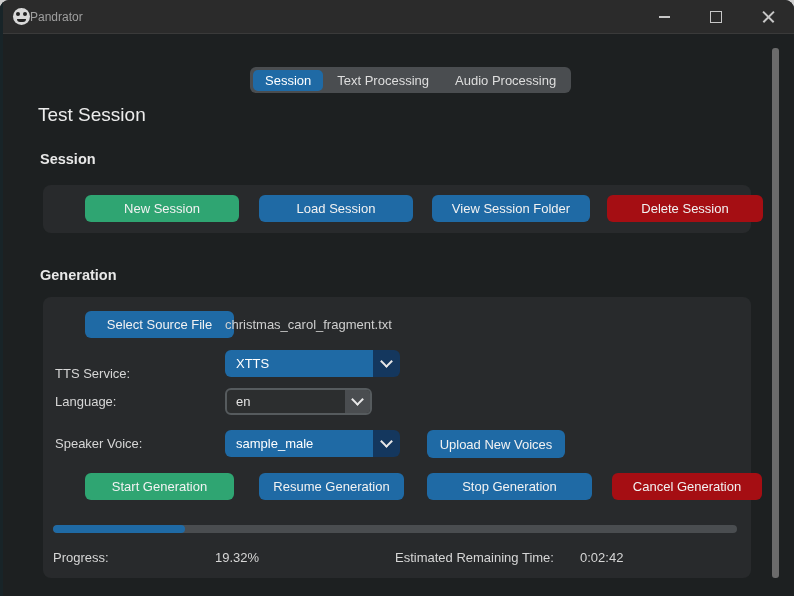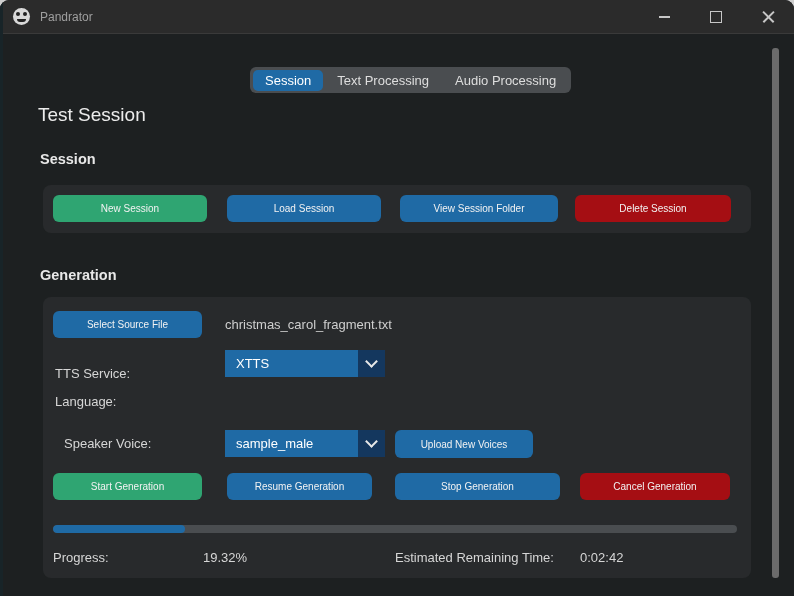--- a/index.html
+++ b/index.html
@@ -8,51 +8,51 @@
   .window::before{content:"";position:absolute;left:0;top:0;bottom:0;width:3px;background:#182428;z-index:5;}
 
   
   .titlebar{position:absolute;left:0;top:0;right:0;height:33px;background:var(--titlebar-bg,#2b2b2b);
             border-bottom:1px solid #3a3a3a;display:flex;align-items:center;z-index:4;}
   .app-icon{width:17px;height:17px;border-radius:50%;margin-left:13px;background:#d9d9d9;
             position:relative;flex:0 0 auto;}
   .app-icon::before{content:"";position:absolute;left:3px;top:4px;width:4px;height:4px;border-radius:50%;background:#222;}
   .app-icon::after{content:"";position:absolute;right:3px;top:4px;width:4px;height:4px;border-radius:50%;background:#222;}
   .app-icon .mouth{position:absolute;left:4px;bottom:3px;width:9px;height:3px;background:#222;border-radius:0 0 4px 4px;}
-  .app-title{color:#9f9f9f;font-size:12px;margin-left:10px;}
+  .app-title{color:#9f9f9f;font-size:12px;}
   .win-controls{margin-left:auto;display:flex;height:100%;}
   .win-btn{width:52px;height:100%;display:flex;align-items:center;justify-content:center;cursor:pointer;}
   .glyph-min{width:11px;height:2px;background:#c7c7c7;}
   .glyph-max{width:10px;height:10px;border:1px solid #c7c7c7;}
   .glyph-close{position:relative;width:13px;height:13px;}
   .glyph-close::before,.glyph-close::after{content:"";position:absolute;left:-1px;top:6px;width:15px;height:1.6px;background:#c7c7c7;}
   .glyph-close::before{transform:rotate(45deg);} .glyph-close::after{transform:rotate(-45deg);}
 
   
   .tabbar{position:absolute;left:250px;top:67px;height:26px;background:var(--tab-bg,#4a4d50);
           border-radius:6px;display:flex;align-items:center;padding:0 3px;gap:2px;}
   .tab{padding:3px 12px;border-radius:5px;font-size:13px;color:#dedede;cursor:pointer;white-space:nowrap;}
   .tab.selected{background:var(--blue,#1f6aa5);color:#fff;}
 
   .h1{position:absolute;left:38px;top:104px;font-size:19px;font-weight:normal;color:#ececec;}
   .h2{position:absolute;font-size:14.5px;font-weight:bold;color:#e8e8e8;}
 
   .panel{position:absolute;left:43px;width:708px;background:var(--panel-bg,#282a2c);border-radius:8px;}
 
-  .btn{position:absolute;height:27px;border:none;border-radius:6px;color:#f2f2f2;font-size:10px;
-       font-family:"Liberation Sans",sans-serif;cursor:pointer;}
+  .btn{position:absolute;height:27px;border:none;border-radius:6px;color:#f2f2f2;font-size:13px;
+       font-family:"Liberation Sans",sans-serif;cursor:pointer;margin-left:32px;}
   .btn.green{background:var(--green,#2fa572);}
   .btn.blue{background:var(--blue,#1f6aa5);}
   .btn.red{background:var(--red,#a50e13);}
 
   .label{position:absolute;font-size:13px;color:#d6d6d6;}
   .value-text{position:absolute;font-size:13px;color:#cfcfcf;}
 
   
-  .optionmenu{position:absolute;width:160px;height:27px;border-radius:0;display:flex;cursor:pointer;overflow:hidden;text-align:right;}
+  .optionmenu{position:absolute;width:175px;height:27px;border-radius:6px;display:flex;cursor:pointer;overflow:hidden;text-align:right;}
   .optionmenu .om-body{flex:1;background:var(--blue,#1f6aa5);color:#fff;font-size:13px;
                        display:flex;align-items:center;padding-left:11px;}
   .optionmenu .om-btn{width:27px;background:var(--darkblue,#14375e);display:flex;align-items:center;justify-content:center;}
   
   .combobox{position:absolute;width:147px;height:27px;border-radius:6px;display:flex;cursor:pointer;overflow:hidden;
             border:2px solid #565b5e;background:#2c2e2f;box-sizing:border-box;}
   .combobox .cb-body{flex:1;color:#e3e3e3;font-size:13px;display:flex;align-items:center;padding-left:9px;}
   .combobox .cb-btn{width:25px;background:var(--tab-bg,#4a4d50);display:flex;align-items:center;justify-content:center;}
   .chev{width:7px;height:7px;border-right:2px solid #e8e8e8;border-bottom:2px solid #e8e8e8;
         transform:rotate(45deg);margin-top:-4px;}
@@ -111,39 +111,45 @@
 
     <div class="label" style="left:12px;top:69px;">TTS Service:</div>
     <div class="optionmenu" style="left:182px;top:53px;">
       <div class="om-body">XTTS</div>
       <div class="om-btn">
           <div class="chev"></div>
         </div>
     </div>
 
     <div class="label" style="left:12px;top:97px;">Language:</div>
+    <div class="combobox" style="left:182px;top:91px;">
+      <div class="cb-body">en</div>
+      <div class="cb-btn">
+          <div class="chev"></div>
+        </div>
+    </div>
 
-    <div class="label" style="left:12px;top:139px;margin-left:9px;">Speaker Voice:</div>
+    <div class="label" style="left:12px;top:139px;">Speaker Voice:</div>
     <div class="optionmenu" style="left:182px;top:133px;">
       <div class="om-body">sample_male</div>
       <div class="om-btn">
           <div class="chev"></div>
         </div>
     </div>
     <button class="btn blue" style="left:352px;top:133px;width:138px;height:28px;">Upload New Voices</button>
 
     <button class="btn blue" style="left:184px;top:176px;width:145px;">Resume Generation</button>
     <button class="btn green" style="left:10px;top:176px;width:149px;">Start Generation</button>
     <button class="btn blue" style="left:352px;top:176px;width:165px;">Stop Generation</button>
     <button class="btn red" style="left:537px;top:176px;width:150px;">Cancel Generation</button>
 
     <div class="progressbar">
       <div class="progressfill" style="width: 19.32%;"></div>
     </div>
 
     <div class="label" style="left:10px;top:253px;">Progress:</div>
-    <div class="label" style="left:160px;top:253px;">19.32%</div>
+    <div class="label" style="left:172px;top:253px;">19.32%</div>
     <div class="label" style="left:352px;top:253px;">Estimated Remaining Time:</div>
     <div class="label" style="left:537px;top:253px;">0:02:42</div>
   </div>
 
   <div class="scroll-thumb"></div>
 </div>
 
 </body></html>

